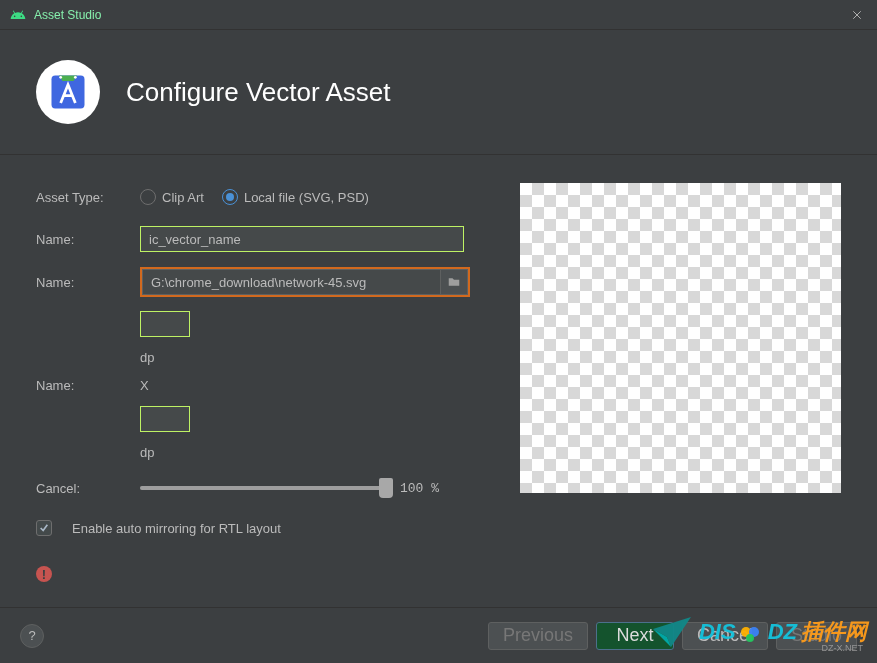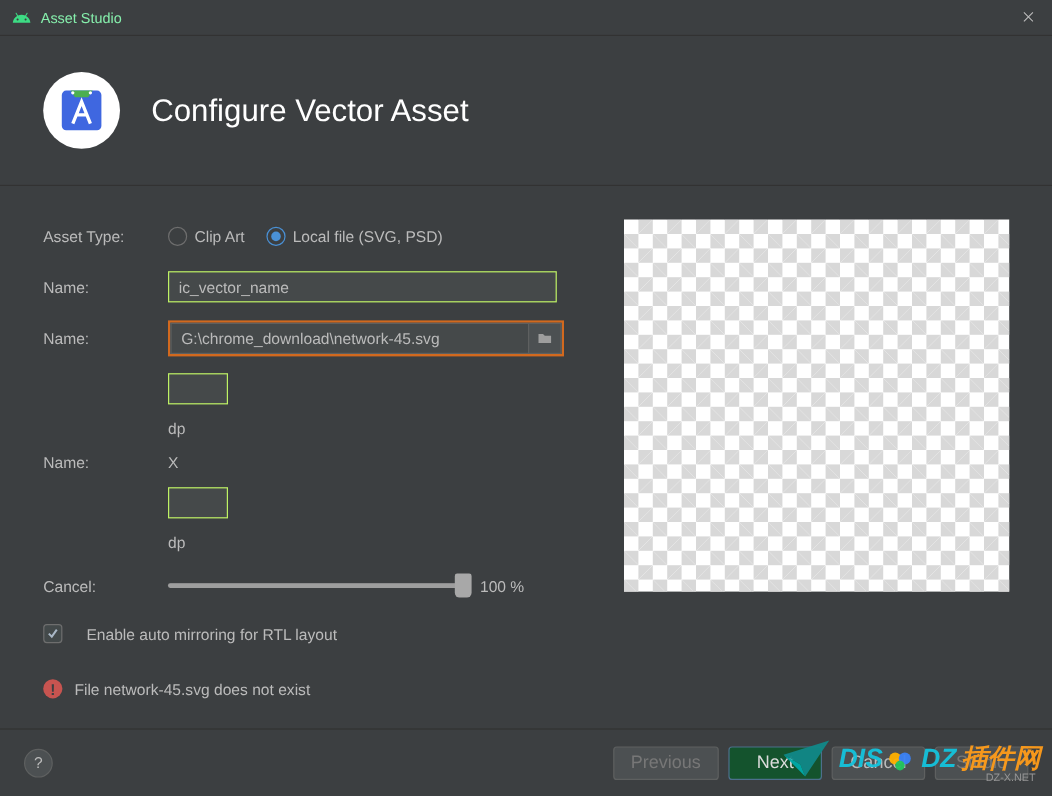--- a/index.html
+++ b/index.html
@@ -82,21 +82,21 @@
 .browse-btn {
   width: 28px; height: 26px;
   background: #4c5052;
   border: 1px solid #5e6060;
   display: flex; align-items: center; justify-content: center;
   cursor: pointer;
 }
 .input.size { width: 50px; text-align: center; }
 .size-group { display:flex; align-items:flex-start; gap:13px; font-size:13px;flex-direction:column; }
 
-.slider-row { display:flex; align-items:center; }
+.slider-row { display:flex; align-items:center;font-family:Liberation Mono, monospace; }
 .slider-track {
   position: relative;
   width: 246px; height: 4px;
   background: #5e6060;
   border-radius: 2px;
   margin-right: 14px;
 }
 .slider-fill {
   position:absolute; left:0; top:0; height:100%;
   background: #9e9e9e; width: 100%; border-radius:2px;
@@ -144,21 +144,21 @@
   width:24px; height:24px; border-radius:50%;
   background:#4c5052; border:1px solid #5e6060;
   color:#bbbbbb; font-size:13px;
   display:flex; align-items:center; justify-content:center;
   cursor:pointer;
 }
 .footer-spacer { flex:1; }
 .btn {
   min-width:78px; height:28px;
   background:#4c5052; border:1px solid #5e6060;
-  color:#bbbbbb; font-size:15px;
+  color:#bbbbbb; font-size:18px;
   margin-left:8px; padding:0 14px;
   cursor:pointer;
   border-radius:3px;
 }
 .btn.disabled { color:#777; cursor:default; }
 .btn.primary { background:#14532d; border-color:#4c708c; color:#dcdcdc; }
 
 .watermark {
   position:absolute; right:10px; bottom:14px;
   display:flex; align-items:center; gap:4px;
@@ -266,21 +266,20 @@
       <span>Enable auto mirroring for RTL layout</span>
     </div>
 
   </div>
 
   <div class="preview"></div>
 </div>
 
 <div class="error-row">
   <span class="error-icon">!</span>
-  <span>File network-45.svg does not exist</span>
 </div>
 
 <div class="footer">
   <div class="help-btn">?</div>
   <div class="footer-spacer"></div>
   <button class="btn disabled">Previous</button>
   <button class="btn primary">Next</button>
   <button class="btn">Cancel</button>
   <button class="btn disabled">Studio</button>
 </div>

